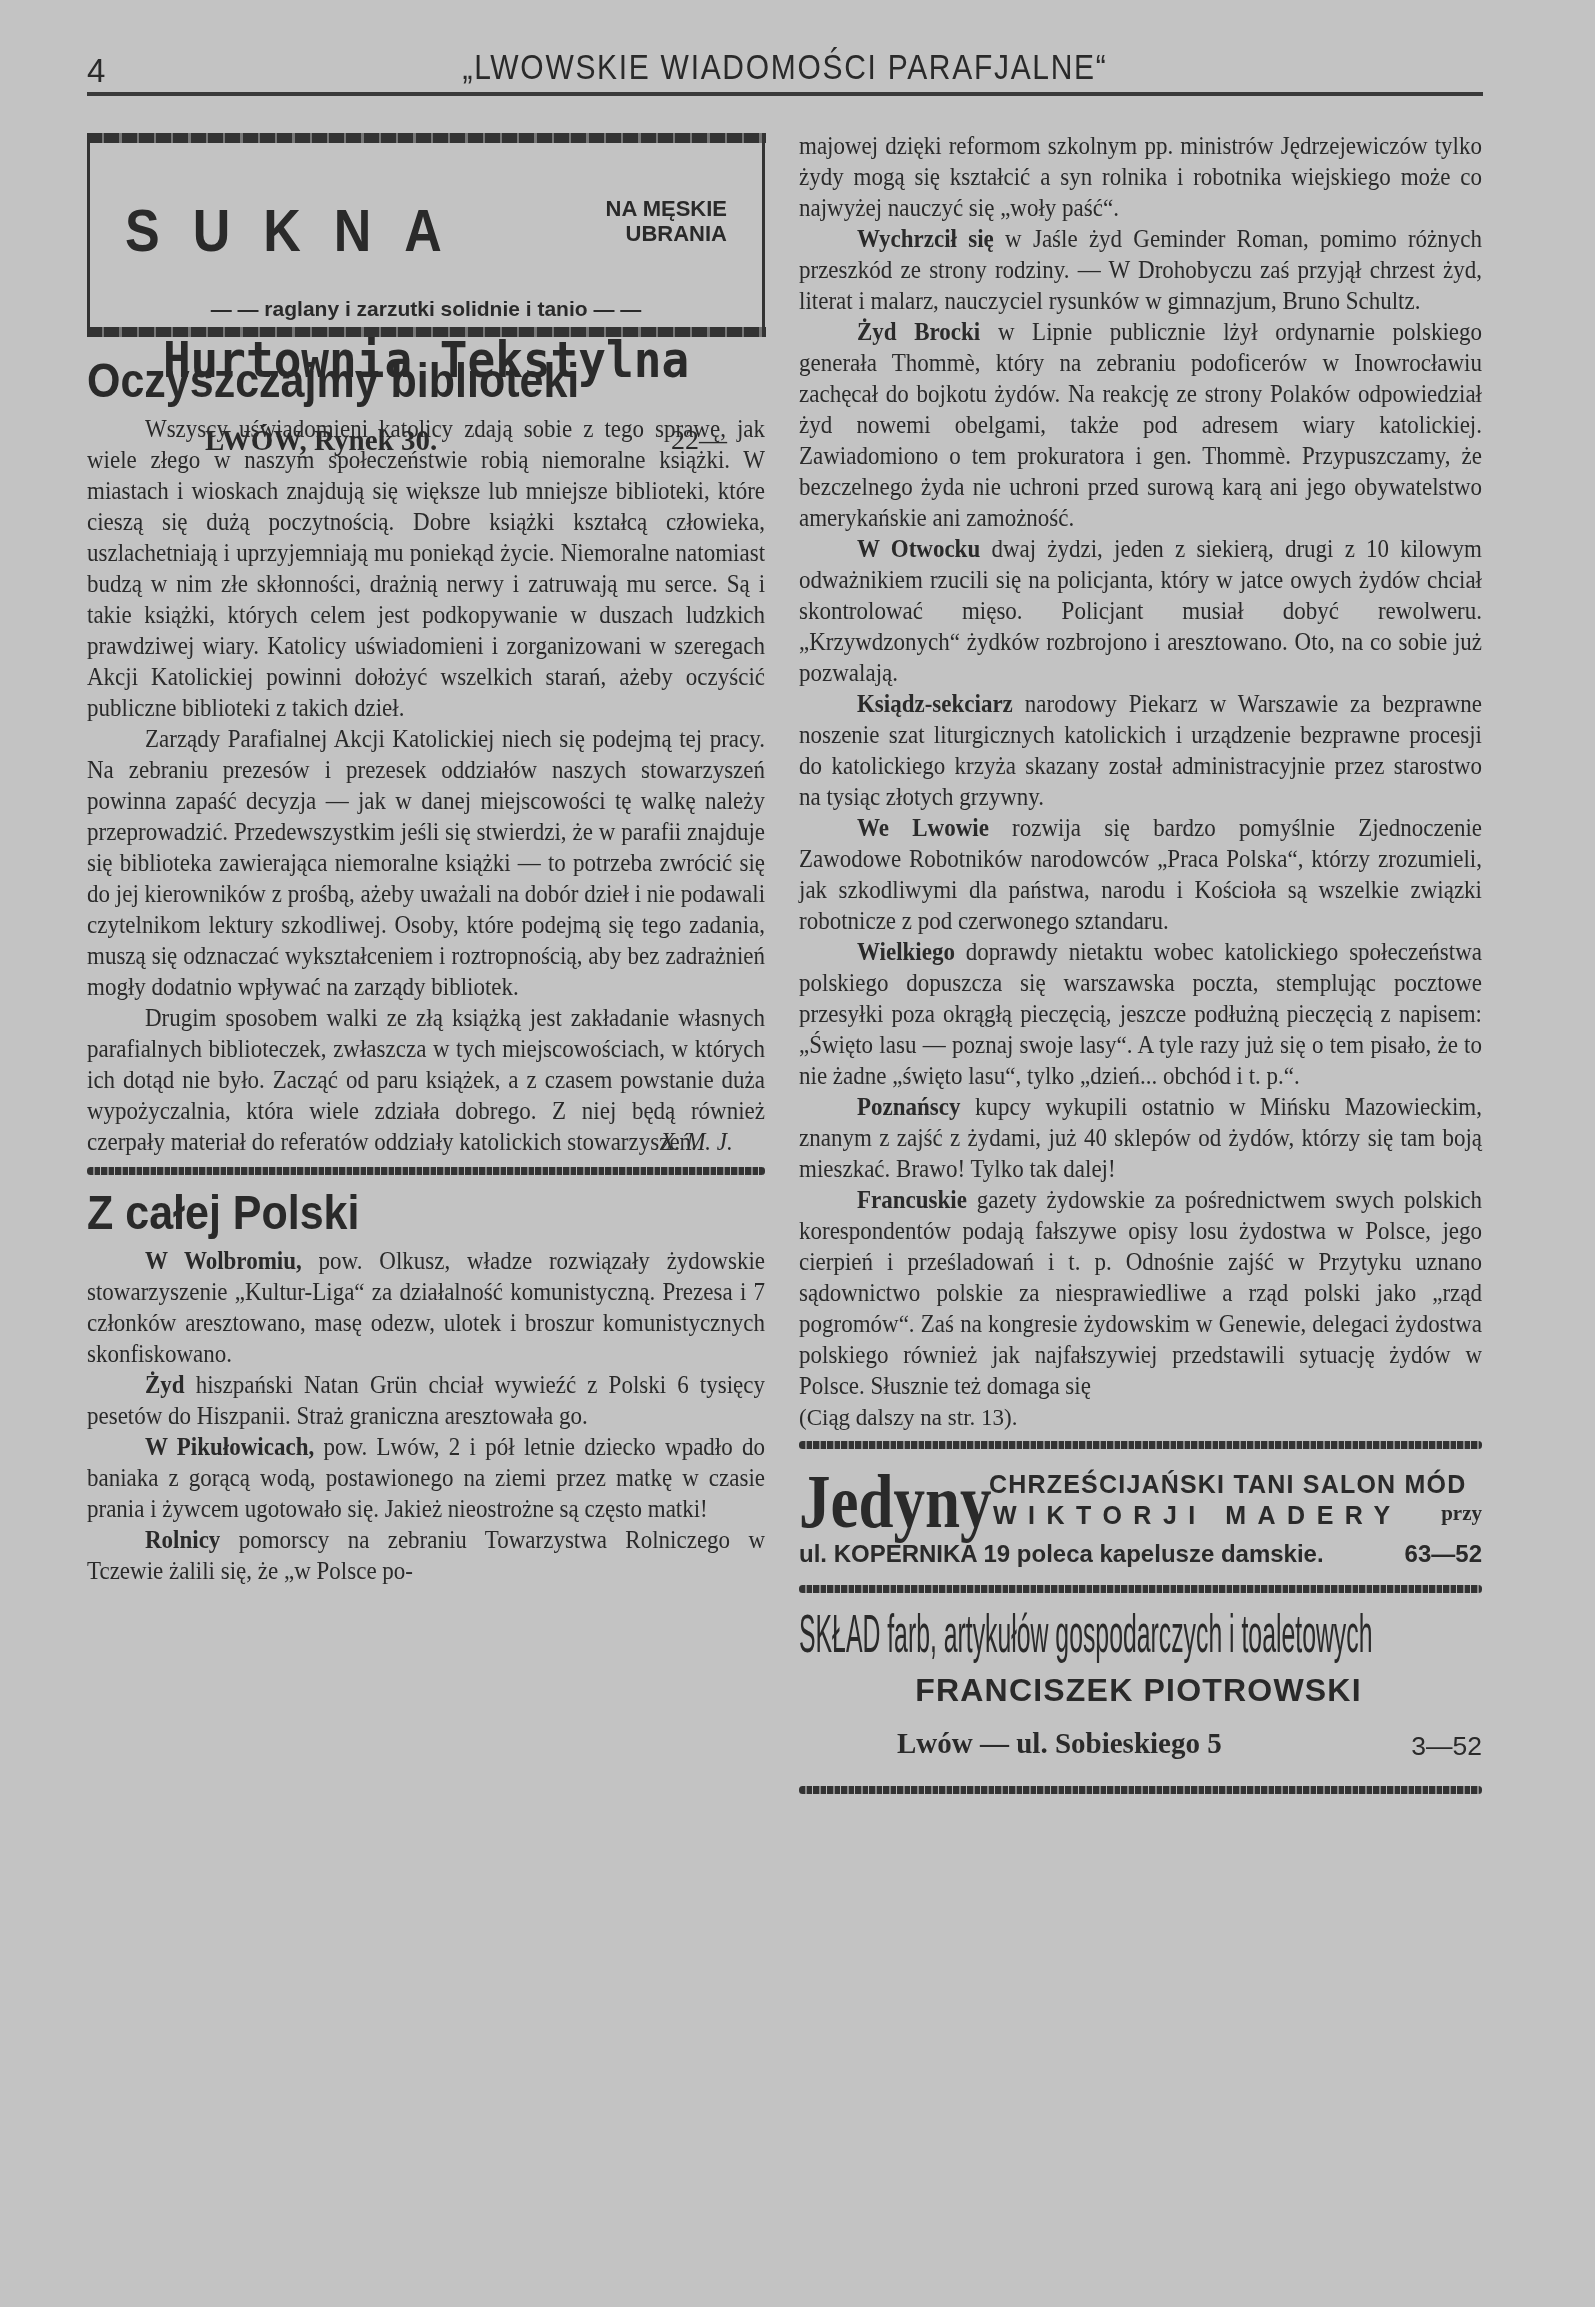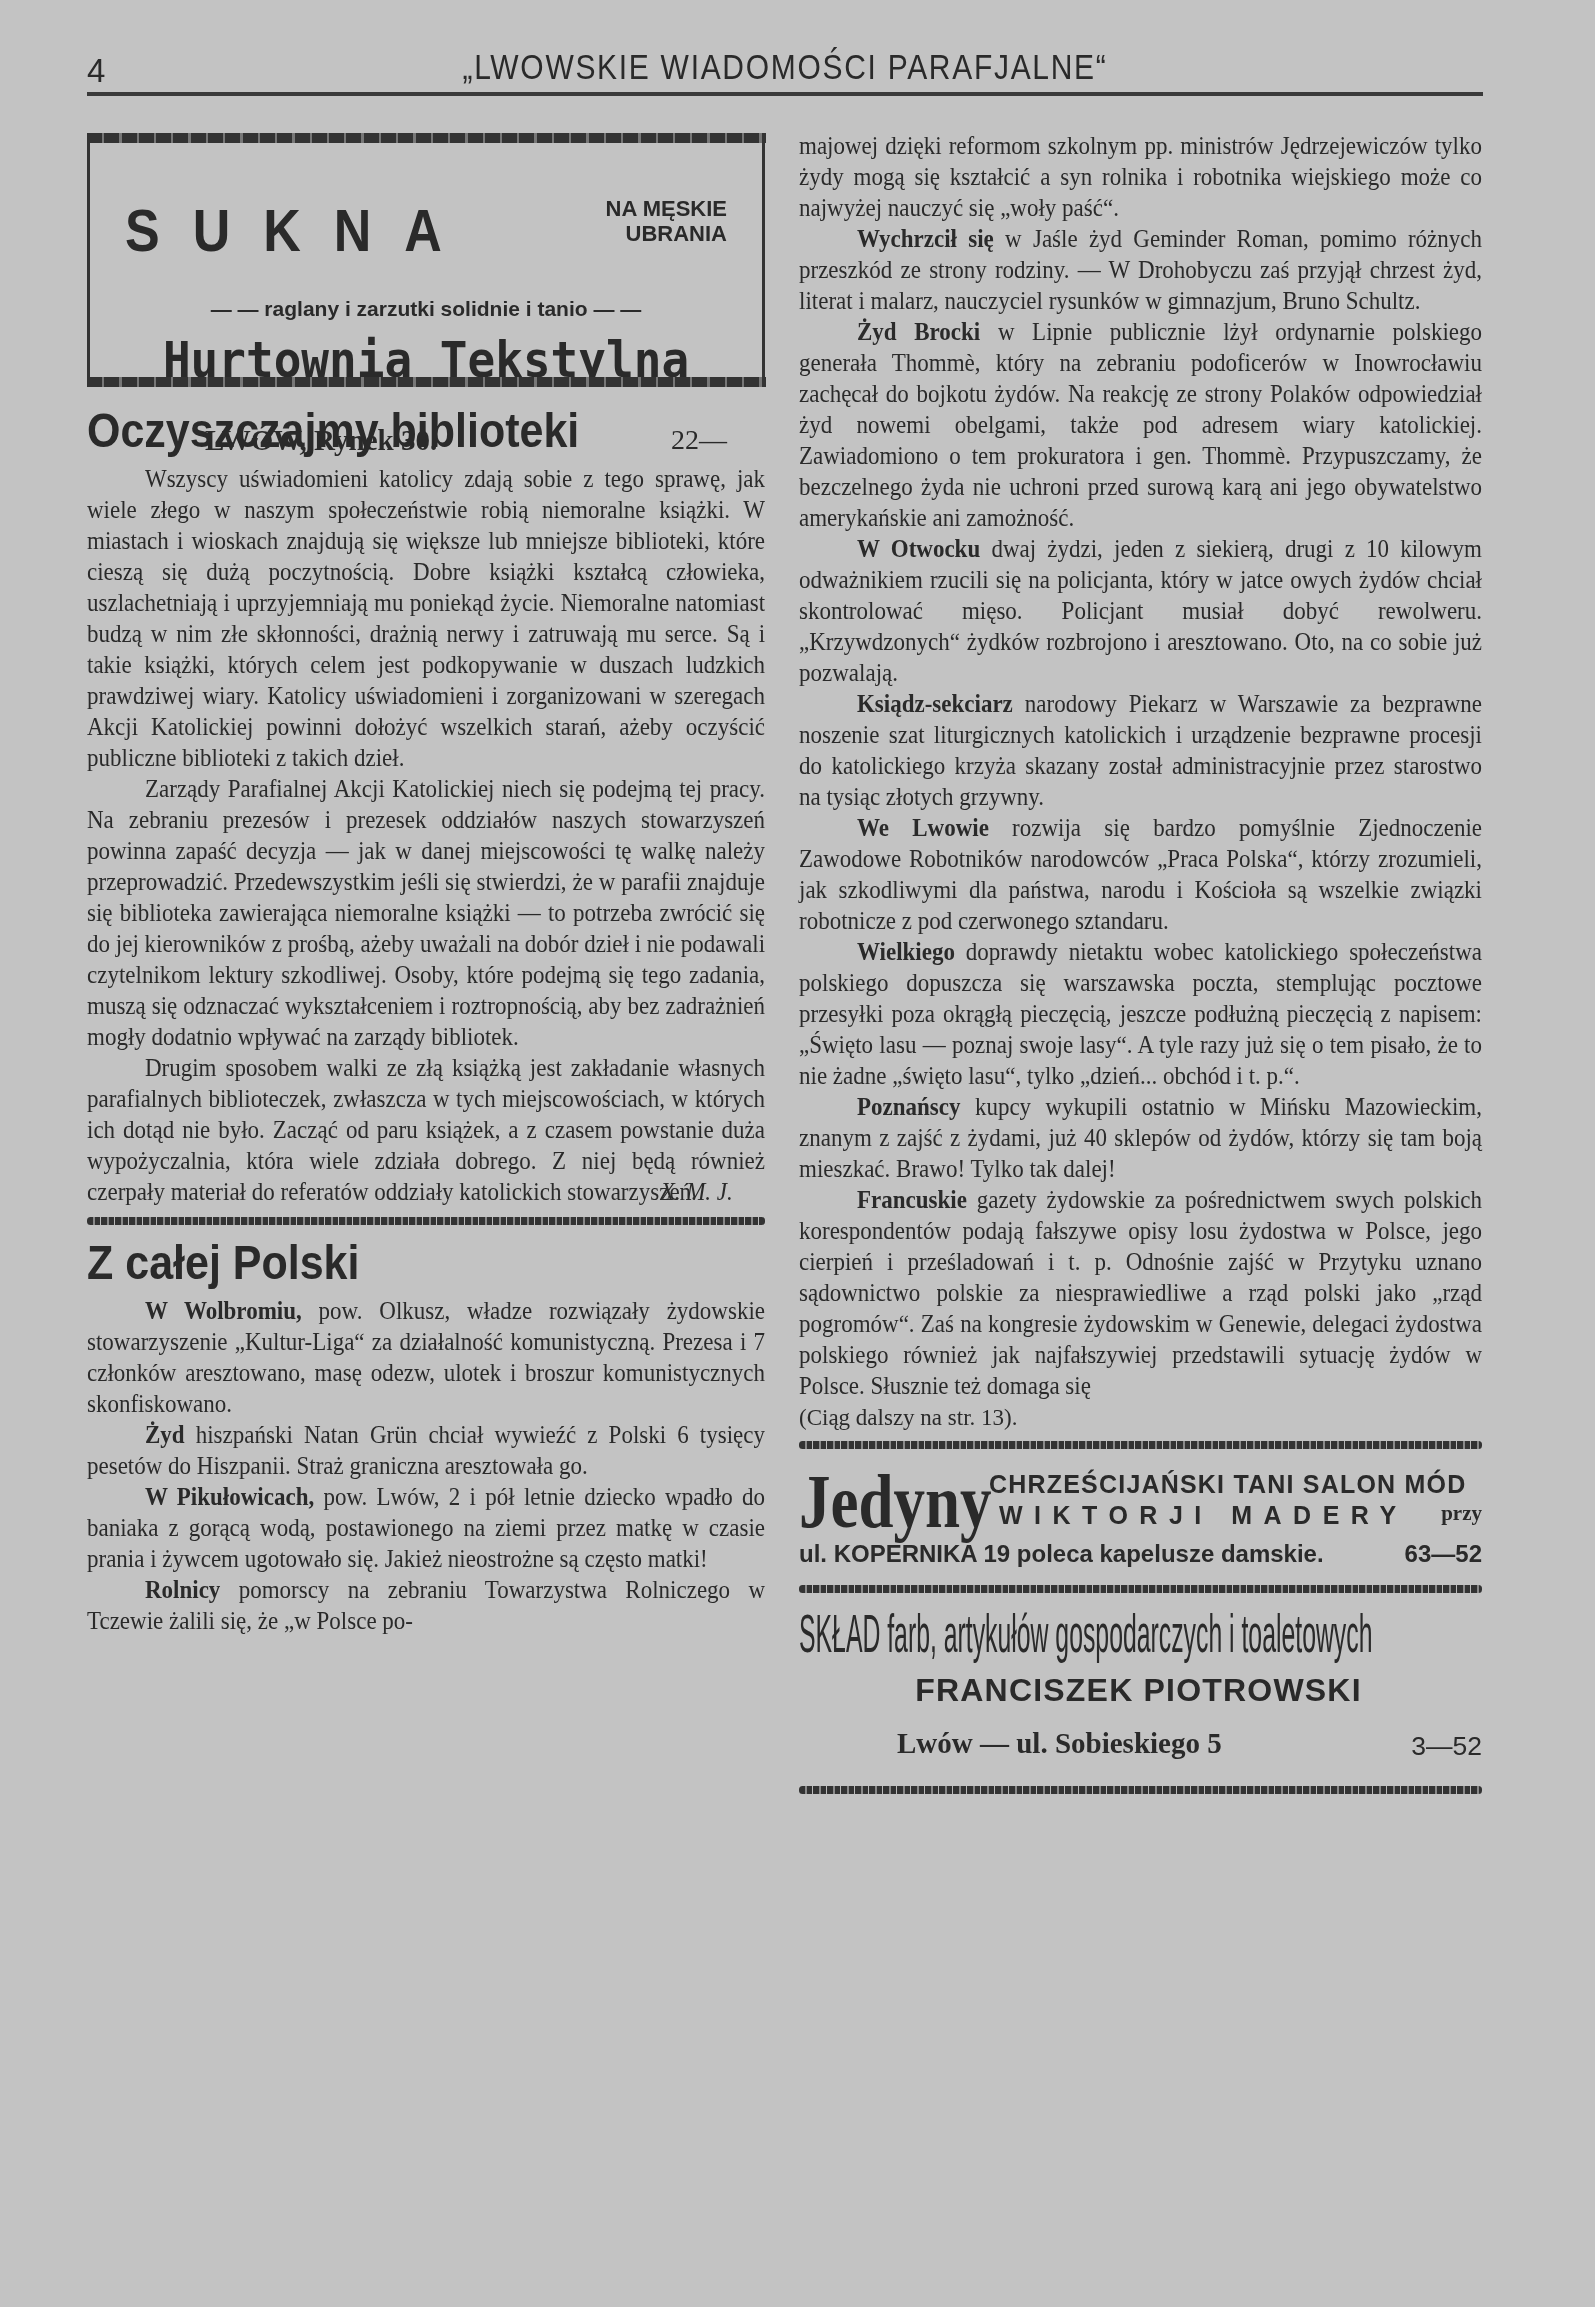--- a/index.html
+++ b/index.html
@@ -25,21 +25,21 @@
   }
   .header-rule {
     position: absolute; left: 87px; top: 92px; width: 1396px; height: 3.5px; background: #3a3a3a;
   }
 
   .col-left { position: absolute; left: 87px; top: 130px; width: 678px; }
   .col-right { position: absolute; left: 799px; top: 130px; width: 683px; }
 
   
   .ad-box {
-    position: relative; height: 254px; margin-top: 2.9px;
+    position: relative; height: 204px; margin-top: 2.9px;
     border-left: 3.5px solid #333; border-right: 3.5px solid #333;
   }
   .ad-box::before, .ad-box::after {
     content: ""; position: absolute; left: -3.5px; right: -3.5px; height: 10.4px;
     background: repeating-linear-gradient(90deg, #333 0 15px, #777 15px 17.3px);
   }
   .ad-box::before { top: 0; }
   .ad-box::after { bottom: 0; }
   .sukna { position: absolute; left: 35px; top: 63px; font-family: "Liberation Sans", sans-serif; font-weight: bold; font-size: 52px; letter-spacing: 33px; transform: scaleY(1.15); transform-origin: left top; }
   .sukna-sub { position: absolute; right: 35px; top: 63px; font-family: "Liberation Sans", sans-serif; font-weight: bold; font-size: 22px; line-height: 25px; text-align: right; }
@@ -63,21 +63,21 @@
   .ornament-rule {
     height: 8px; margin: 10.4px 0; border-radius: 3.5px;
     background: repeating-linear-gradient(90deg, #333 0 5.8px, #8a8a8a 5.8px 8px, #333 8px 12.7px, #bbb 12.7px 14px);
   }
 
   .continued { font-size: 23px; margin-top: 3.5px; }
 
   .ad-jedyny { position: relative; height: 115px; }
   .jedyny-word { position: absolute; left: 0; top: 0; font-family: "Liberation Serif", serif; font-weight: bold; font-size: 63px; transform: scaleY(1.2); transform-origin: left top; }
   .jedyny-line1 { position: absolute; left: 190px; top: 10.4px; font-family: "Liberation Sans", sans-serif; font-weight: bold; font-size: 25px; letter-spacing: 1.2px; }
-  .jedyny-line2 { position: absolute; left: 200px; top: 42px; right: 0; font-family: "Liberation Sans", sans-serif; font-weight: bold; font-size: 25px; letter-spacing: 11.5px; }
+  .jedyny-line2 { position: absolute; left: 194px; top: 42px; right: 0; font-family: "Liberation Sans", sans-serif; font-weight: bold; font-size: 25px; letter-spacing: 11.5px; }
   .jedyny-przy { position: absolute; right: 0; top: 42px; font-family: "Liberation Serif", serif; font-weight: bold; font-size: 21px; }
   .jedyny-line3 { position: absolute; left: 0; top: 81px; right: 0; font-family: "Liberation Sans", sans-serif; font-weight: bold; font-size: 24px; }
   .jedyny-num { position: absolute; right: 0; top: 81px; font-family: "Liberation Sans", sans-serif; font-weight: bold; font-size: 24px; }
 
   .ad-sklad { position: relative; height: 173px; }
   .sklad-line { position: absolute; left: 0; right: 0; top: 0; font-family: "Liberation Sans", sans-serif; font-size: 40px; transform: scaleX(0.62) scaleY(1.35); transform-origin: left top; white-space: nowrap; width: 161%; }
   .sklad-name { position: absolute; left: 0; right: 4px; top: 69px; text-align: center; font-family: "Liberation Sans", sans-serif; font-weight: bold; font-size: 32px; letter-spacing: 1.2px; }
   .sklad-addr { position: absolute; left: 98px; top: 124px; font-family: "Liberation Serif", serif; font-weight: bold; font-size: 29px; }
   .sklad-num { position: absolute; right: 0; top: 128px; font-family: "Liberation Sans", sans-serif; font-size: 26.5px; }
 </style>

